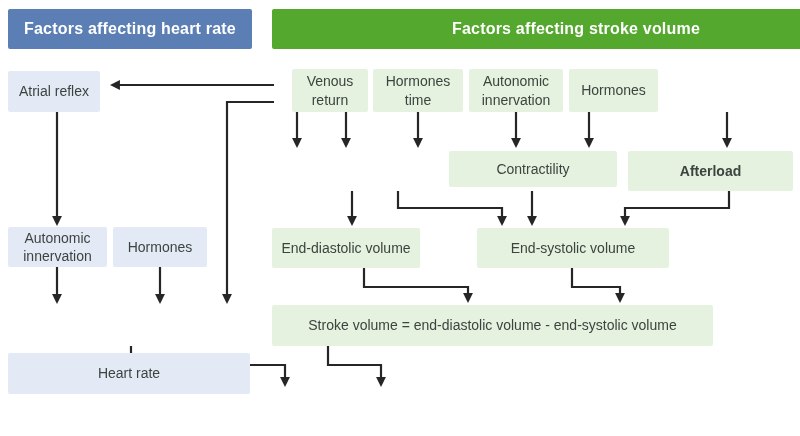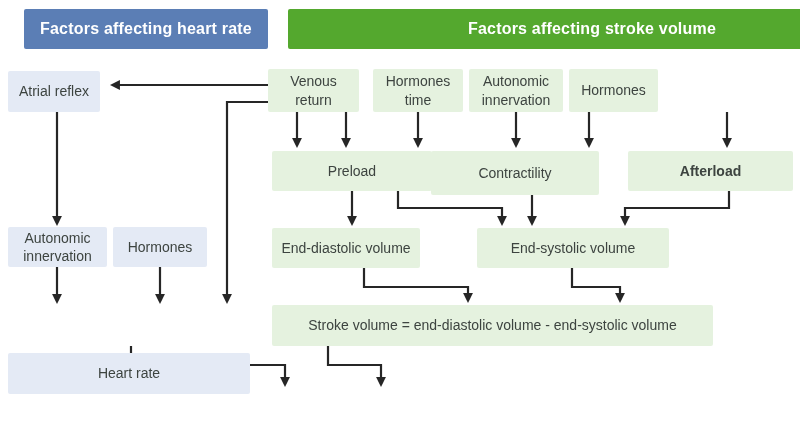--- a/index.html
+++ b/index.html
@@ -15,21 +15,20 @@
     position: absolute;
     display: flex;
     align-items: center;
     justify-content: center;
     text-align: center;
     color: var(--header-text, #ffffff);
     font-weight: bold;
     font-size: 16px;
     letter-spacing: 0.2px;
     border-radius: 2px;
-    margin-left: 16px;
   }
   .header.hr { background: var(--header-blue, #5b7eb5); }
   .header.sv { background: var(--header-green, #54a82e); padding-left: 44px; }
   .box {
     position: absolute;
     display: flex;
     align-items: center;
     justify-content: center;
     text-align: center;
     font-size: 14px;
@@ -89,27 +88,26 @@
   </svg>
 
   <div class="header hr" style="left:8px; top:9px; width:244px; height:40px;">Factors affecting heart rate</div>
   <div class="header sv" style="left:272px; top:9px; width:520px; height:40px;">Factors affecting stroke volume</div>
 
   <div class="box blue" style="left:8px; top:71px; width:92px; height:41px;">Atrial reflex</div>
   <div class="box blue" style="left:8px; top:227px; width:99px; height:40px;">Autonomic innervation</div>
   <div class="box blue" style="left:113px; top:227px; width:94px; height:40px;">Hormones</div>
   <div class="box blue" style="left:8px; top:305px; width:242px; height:41px;margin-top:48px;">Heart rate</div>
 
-  <div class="box green" style="left:268px; top:69px; width:91px; height:43px;">Venous return</div>
+  <div class="box green" style="left:292px; top:69px; width:76px; height:43px;">Venous return</div>
   <div class="box green" style="left:373px; top:69px; width:90px; height:43px;">Hormones time</div>
   <div class="box green" style="left:469px; top:69px; width:94px; height:43px;">Autonomic innervation</div>
   <div class="box green" style="left:569px; top:69px; width:89px; height:43px;">Hormones</div>
 
-  <div class="box green" style="left:272px; top:151px; width:160px; height:40px;">Preload</div>
-  <div class="box green" style="left:431px; top:151px; width:168px; height:44px;">Contractility</div>
+  <div class="box green" style="left:449px; top:151px; width:168px; height:36px;">Contractility</div>
   <div class="box green" style="left:628px; top:151px; width:165px; height:40px;font-weight:bold;">Afterload</div>
 
   <div class="box green" style="left:272px; top:228px; width:148px; height:40px;">End-diastolic volume</div>
   <div class="box green" style="left:477px; top:228px; width:192px; height:40px;">End-systolic volume</div>
 
   <div class="box green" style="left:272px; top:305px; width:441px; height:41px;">Stroke volume = end-diastolic volume - end-systolic volume</div>
 
 
 </div>
 

